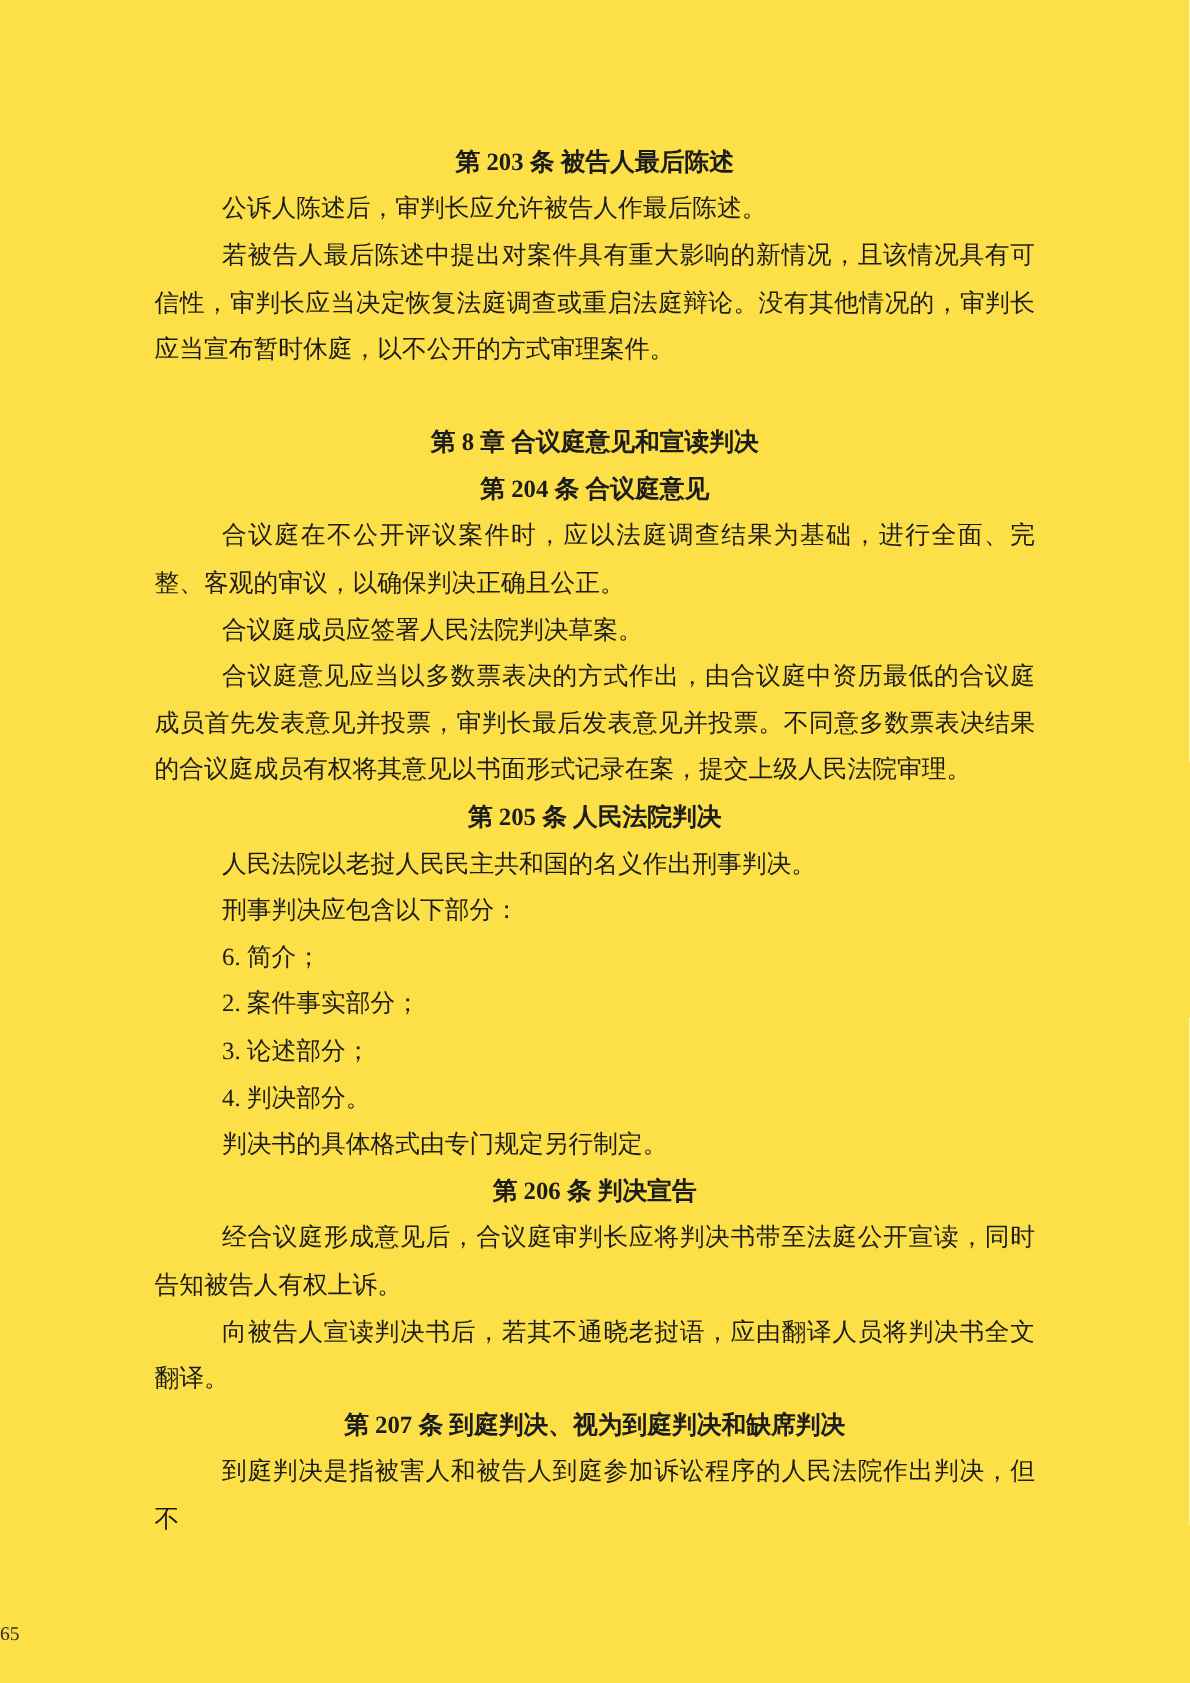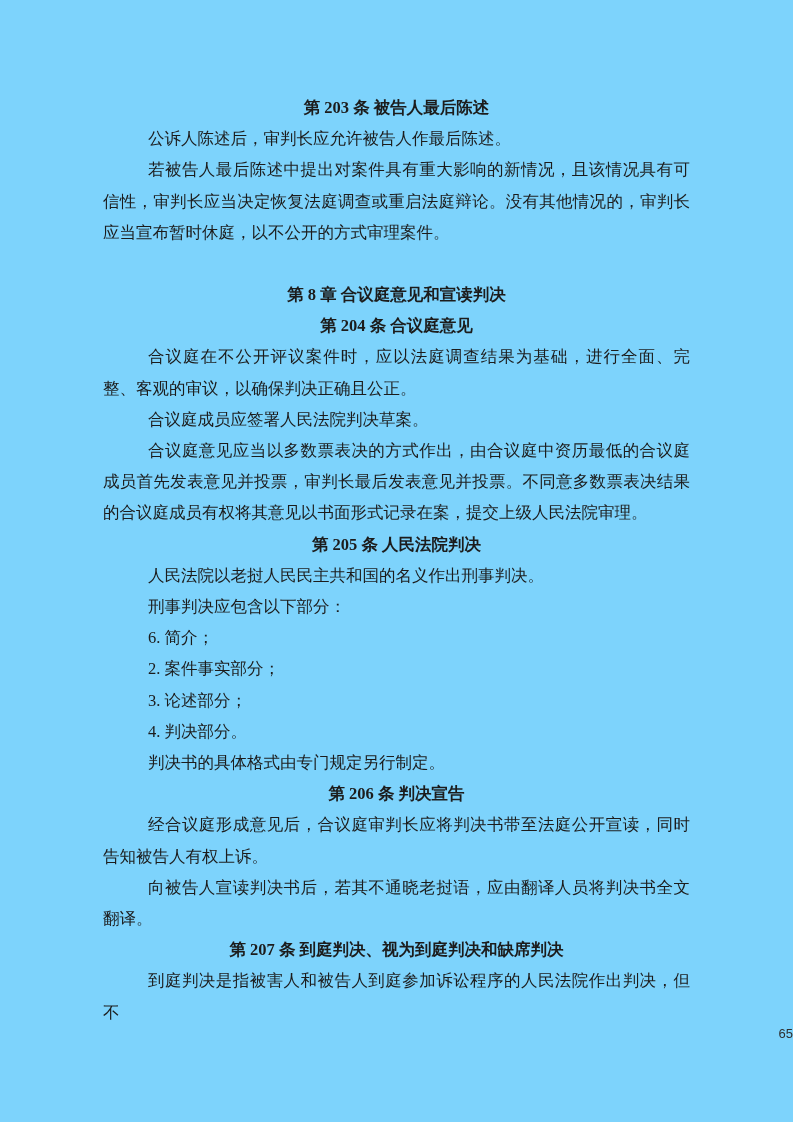--- a/index.html
+++ b/index.html
@@ -4,21 +4,21 @@
 <style>
   html, body {
     margin: 0;
     padding: 0;
     background: #ffffff;
   }
   .page {
     position: relative;
     width: 793px;
     height: 1122px;
-    background: #7dd3fc;
+    background: #fde047;
     overflow: hidden;
     font-family: "Liberation Serif", "DejaVu Serif", serif;
     color: #1c1c1c;
   }
   .content {
     position: absolute;
     left: 103px;
     top: 92px;
     width: 587px;
     font-size: 16.5px;
@@ -36,25 +36,25 @@
     text-indent: 0;
     font-size: 16.5px;
     font-weight: 700;
     line-height: 31.2px;
   }
   .spacer {
     height: 31px;
   }
   .pageno {
     position: absolute;
-    top: 1025px;
+    top: 1080px;
     left: 0;
     width: 100%;
-    text-align: right;
-    font-family: Liberation Sans, sans-serif;
+    text-align: left;
+    font-family: Liberation Serif, serif;
     font-size: 13px;
     color: #2e2e2e;
     line-height: 18px;
   }
 </style>
 </head>
 <body>
 
 <div class="page">
 

